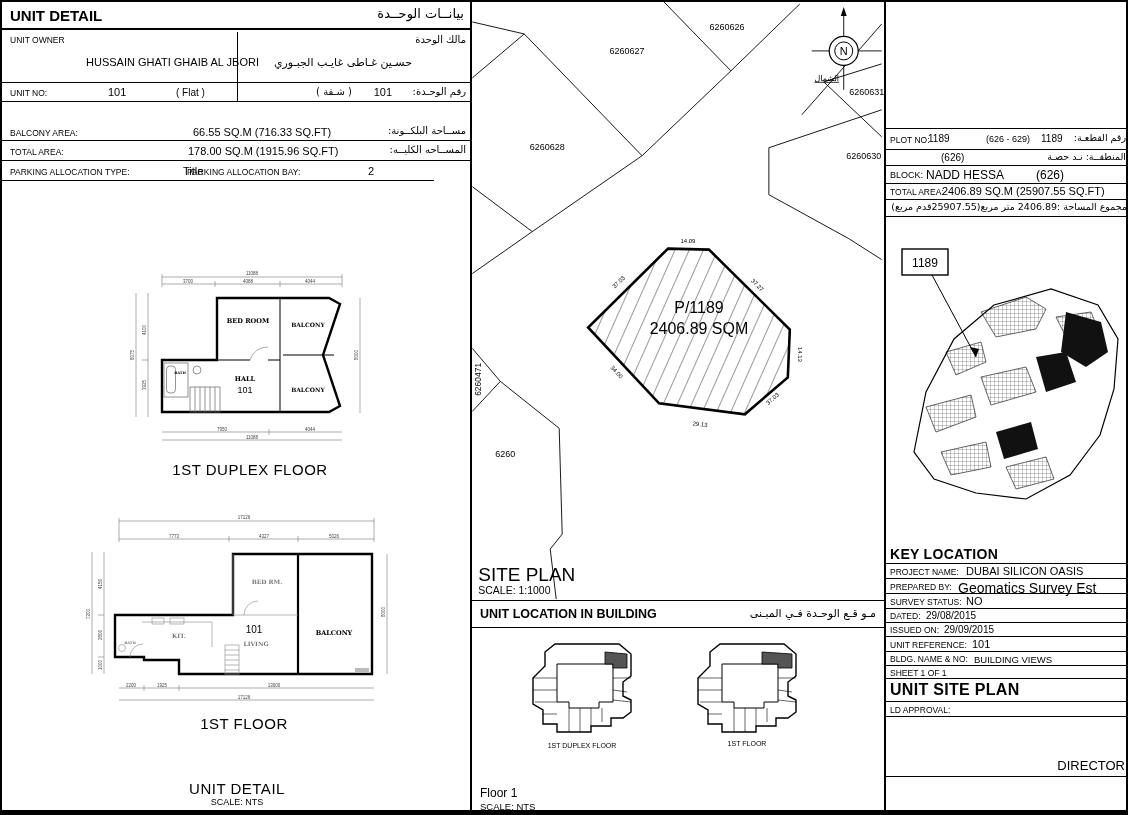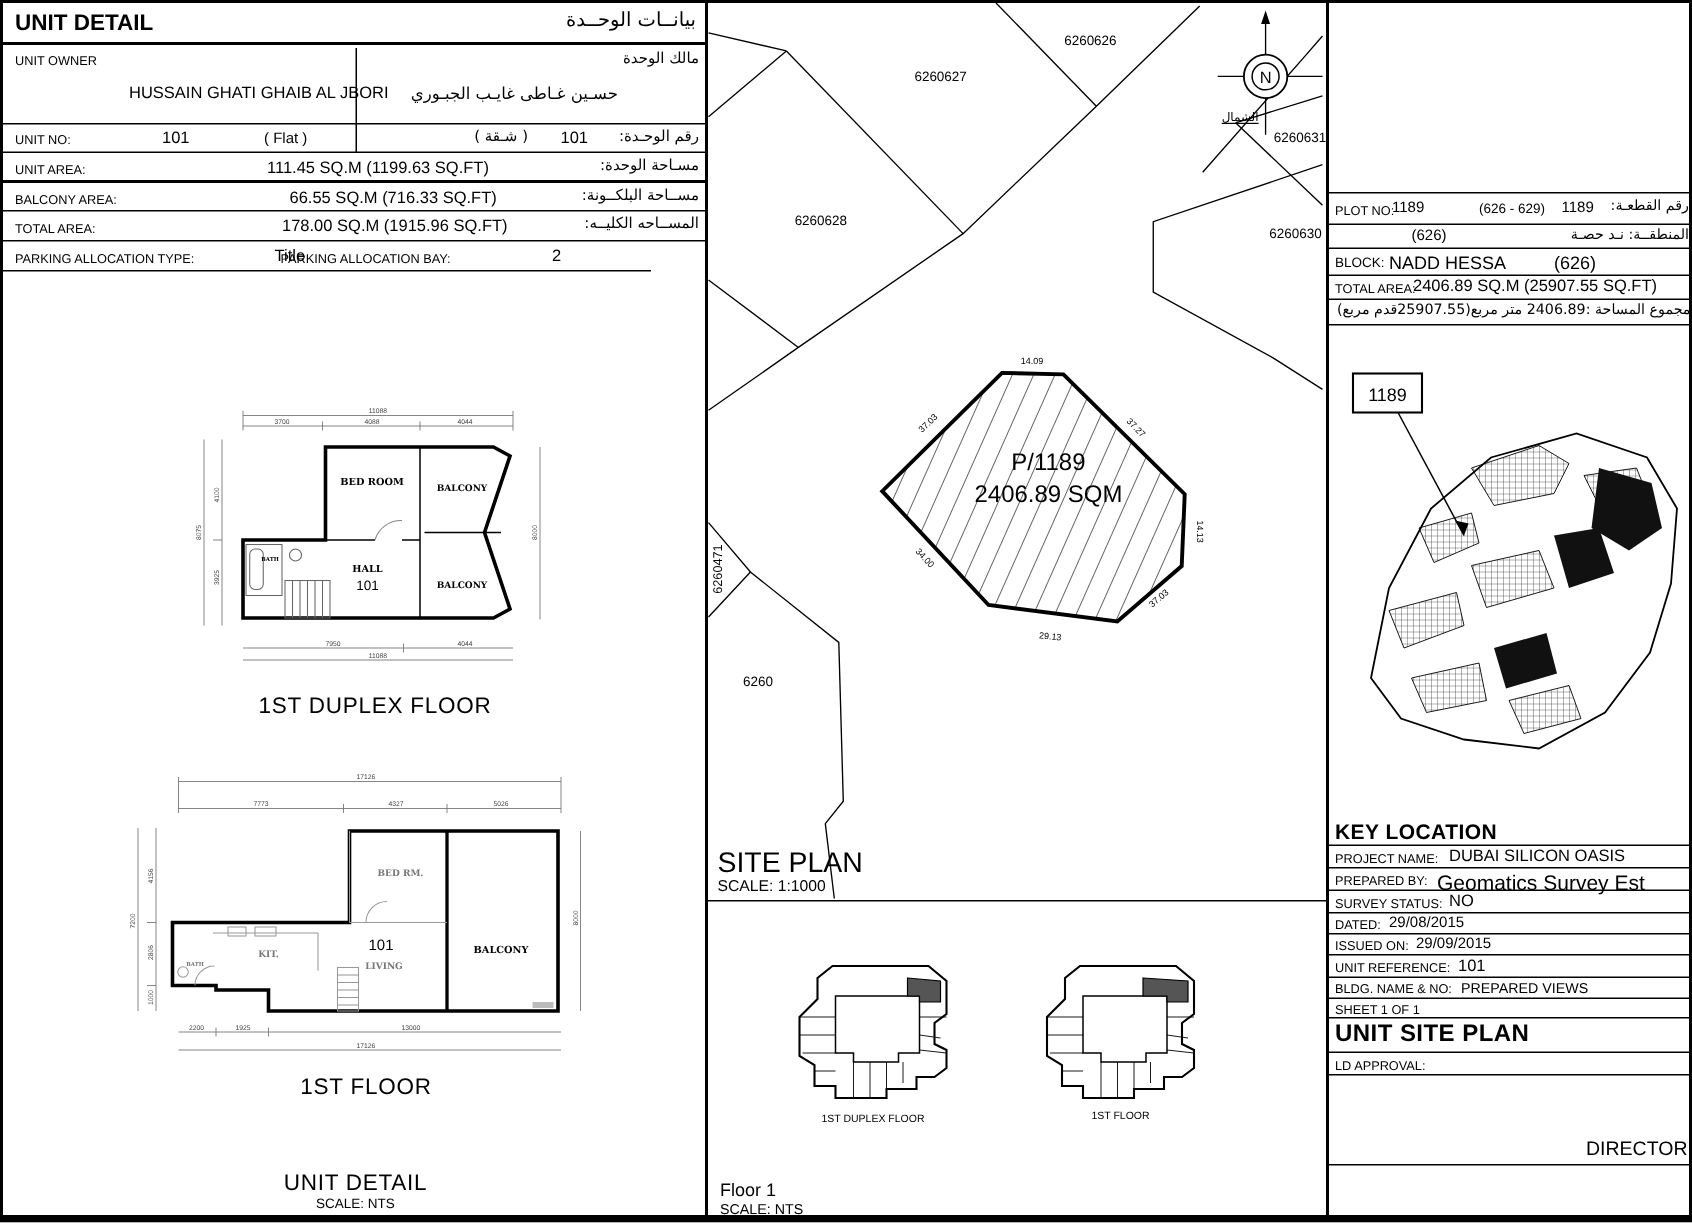--- a/index.html
+++ b/index.html
@@ -43,25 +43,20 @@
 
     <div class="abs b-b" style="left:0;top:81px;width:470px;height:19px;">
       <span class="abs lbl" style="left:8px;top:5px;">UNIT NO:</span>
       <span class="abs val" style="left:60px;top:3px;">101</span>
       <span class="abs" style="left:140px;top:4px;font-size:10px;margin-left:34px;">(  Flat  )</span>
       <span class="abs ar" style="right:6px;top:3px;font-size:10px;">رقم الوحـدة:</span>
       <span class="abs val" style="right:80px;top:3px;">101</span>
       <span class="abs ar" style="right:120px;top:3px;font-size:10px;">(  شـقة  )</span>
     </div>
 
-    <div class="abs b-b2" style="left:0;top:100px;width:470px;height:20px;">
-      <span class="abs lbl" style="left:8px;top:6px;">UNIT AREA:</span>
-      <span class="abs val" style="left:130px;top:4px;">111.45 SQ.M (1199.63 SQ.FT)</span>
-      <span class="abs ar" style="right:6px;top:3px;font-size:10px;">مسـاحة الوحدة:</span>
-    </div>
     <div class="abs b-b" style="left:0;top:121px;width:470px;height:18px;">
       <span class="abs lbl" style="left:8px;top:5px;">BALCONY AREA:</span>
       <span class="abs val" style="left:145px;top:3px;">66.55 SQ.M (716.33 SQ.FT)</span>
       <span class="abs ar" style="right:6px;top:2px;font-size:10px;">مســاحة البلكــونة:</span>
     </div>
     <div class="abs b-b" style="left:0;top:140px;width:470px;height:19px;">
       <span class="abs lbl" style="left:8px;top:5px;">TOTAL AREA:</span>
       <span class="abs val" style="left:140px;top:3px;">178.00  SQ.M (1915.96 SQ.FT)</span>
       <span class="abs ar" style="right:6px;top:2px;font-size:10px;">المســاحه الكليــه:</span>
     </div>
@@ -257,20 +252,24 @@
         <circle cx="372" cy="49" r="14.5" fill="#fff" stroke="#000" stroke-width="1.2"></circle>
         <circle cx="372" cy="49" r="9" fill="#fff" stroke="#000" stroke-width="1"></circle>
         <text x="372" y="53.5" font-size="11" text-anchor="middle">N</text>
         <text x="355" y="79" font-size="8" text-anchor="middle" text-decoration="underline" class="ar">الشمال</text>
       </g>
 
       <text x="6" y="580" font-size="19">SITE PLAN</text>
       <text x="6" y="593" font-size="10.5">SCALE: 1:1000</text>
     </svg>
 
+    <div class="abs b-b" style="left:0;top:600px;width:412px;height:26px;">
+      <span class="abs" style="left:8px;top:5px;font-size:12.5px;font-weight:bold;">UNIT LOCATION IN BUILDING</span>
+      <span class="abs ar" style="right:8px;top:5px;font-size:11px;">مـو قـع الوحـدة  فـي المبـنى</span>
+    </div>
 
     <svg class="abs" style="left:30px;top:636px;" width="360" height="125" viewBox="0 0 360 125">
       <g transform="translate(25,0)">
         <path d="M6,40 L18,28 L18,14 L28,6 L92,6 L104,16 L104,38 L96,44 L96,58 L104,62 L104,74 L96,80 L84,80 L84,88 L64,88 L64,94 L30,94 L30,86 L16,86 L16,72 L6,66 Z" fill="#fff" stroke="#000" stroke-width="1.4"></path>
         <path d="M30,26 L86,26 L86,64 L72,64 L72,70 L42,70 L42,64 L30,64 Z" fill="#fff" stroke="#000" stroke-width="1"></path>
         <g stroke="#000" stroke-width="0.6">
           <line x1="6" y1="40" x2="30" y2="40"></line>
             <line x1="6" y1="52" x2="30" y2="52"></line>
             <line x1="8" y1="64" x2="30" y2="64"></line>
             <line x1="16" y1="76" x2="30" y2="76"></line>
@@ -396,21 +395,21 @@
     <div class="abs b-b" style="left:0;top:621px;width:244px;height:14px;">
       <span class="abs lbl" style="left:4px;top:2px;">ISSUED ON:</span>
       <span class="abs" style="left:58px;top:1px;font-size:10px;">29/09/2015</span>
     </div>
     <div class="abs b-b" style="left:0;top:635px;width:244px;height:15px;">
       <span class="abs lbl" style="left:4px;top:3px;">UNIT REFERENCE:</span>
       <span class="abs" style="left:86px;top:1px;font-size:11px;">101</span>
     </div>
     <div class="abs b-b" style="left:0;top:650px;width:244px;height:14px;">
       <span class="abs lbl" style="left:4px;top:2px;">BLDG. NAME &amp; NO:</span>
-      <span class="abs" style="left:88px;top:2px;font-size:9.5px;">PREPARED VIEWS</span>
+      <span class="abs" style="left:88px;top:2px;font-size:9.5px;">BUILDING VIEWS</span>
     </div>
     <div class="abs b-b" style="left:0;top:664px;width:244px;height:13px;">
       <span class="abs lbl" style="left:4px;top:2px;">SHEET 1 OF 1</span>
     </div>
 
     <div class="abs b-b" style="left:0;top:677px;width:244px;height:23px;">
       <span class="abs" style="left:4px;top:2px;font-size:16px;font-weight:bold;letter-spacing:.3px;">UNIT SITE PLAN</span>
     </div>
 
     <div class="abs b-b" style="left:0;top:700px;width:244px;height:15px;">

